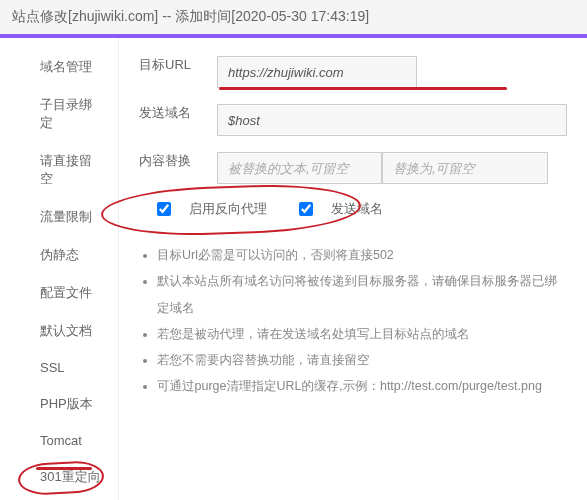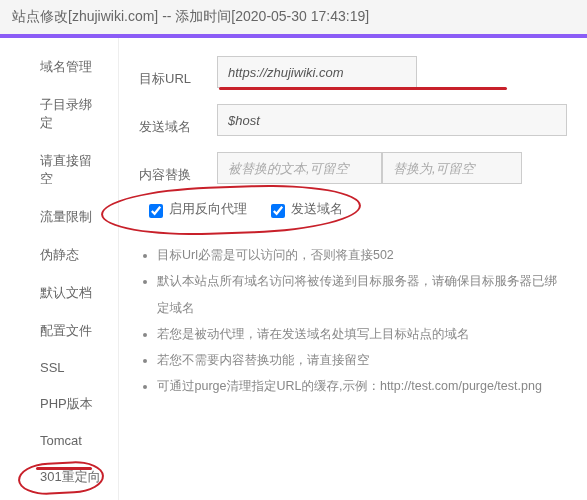--- a/index.html
+++ b/index.html
@@ -37,21 +37,21 @@
     cursor: pointer;
     position: relative;
   }
   .content {
     flex: 1;
     padding: 18px 20px;
     position: relative;
   }
   .form-row {
     display: flex;
-    align-items: flex-end;
+    align-items: flex-start;
     margin-bottom: 16px;
   }
   .form-label {
     width: 78px;
     color: #666;
     font-size: 13px;
   }
   .form-input {
     flex: 1;
     height: 32px;
@@ -69,34 +69,35 @@
     position: absolute;
     left: 2px;
     right: 60px;
     bottom: -2px;
     height: 3px;
     background: #c8202a;
     border-radius: 2px;
   }
   .replace-row .form-input { flex: 0 0 auto; }
   .replace-input1 { width: 165px; }
-  .replace-input2 { width: 140px; }
+  .replace-input2 { width: 166px; }
   .checkbox-row {
     display: flex;
     align-items: center;
     gap: 24px;
     margin: 6px 0 24px 10px;
     position: relative;
   }
   .cb-item {
     display: flex;
-    align-items: flex-end;
-    gap: 6px;
-    color: #666;
-    font-size: 13px;
+    align-items: center;
+    gap: 18px;
+    color: #666;
+    font-size: 13px;
+    margin-left: 8px;
   }
   .cb-item input { width: 14px; height: 14px; }
   .circle-annot {
     position: absolute;
     border: 2.5px solid #c8202a;
     border-radius: 50% / 60%;
     pointer-events: none;
   }
   .circle1 { left: -48px; top: -14px; width: 260px; height: 48px; transform: rotate(-2deg); }
   .circle2 {
@@ -137,22 +138,22 @@
   <span>站点修改[zhujiwiki.com] -- 添加时间[2020-05-30 17:43:19]</span>
 </div>
 
 <div class="main">
   <div class="sidebar">
     <div class="sidebar-item"><span>域名管理</span></div>
     <div class="sidebar-item"><span>子目录绑定</span></div>
     <div class="sidebar-item"><span>请直接留空</span></div>
     <div class="sidebar-item"><span>流量限制</span></div>
     <div class="sidebar-item"><span>伪静态</span></div>
+    <div class="sidebar-item"><span>配置文件</span></div>
     <div class="sidebar-item"><span>默认文档</span></div>
-    <div class="sidebar-item"><span>配置文件</span></div>
     <div class="sidebar-item"><span>SSL</span></div>
     <div class="sidebar-item"><span>PHP版本</span></div>
     <div class="sidebar-item"><span>Tomcat</span></div>
     <div class="sidebar-item"><span>301重定向</span></div>
     <div class="sidebar-item"><span>反向代理</span></div>
     <div class="circle2"></div>
     <div class="underline-sidebar"></div>
   </div>
 
   <div class="content">

